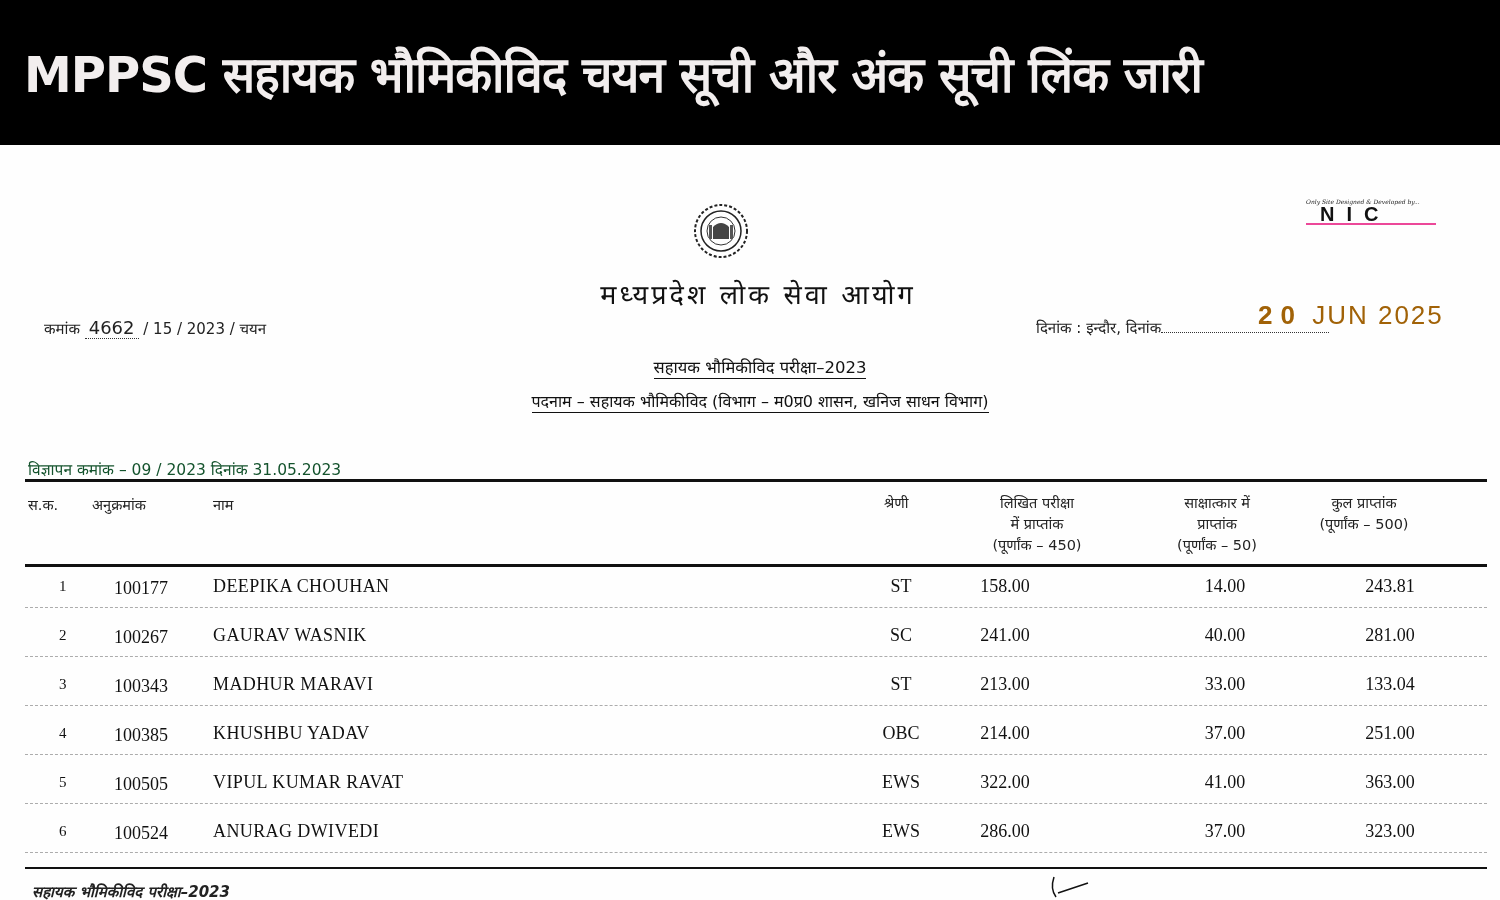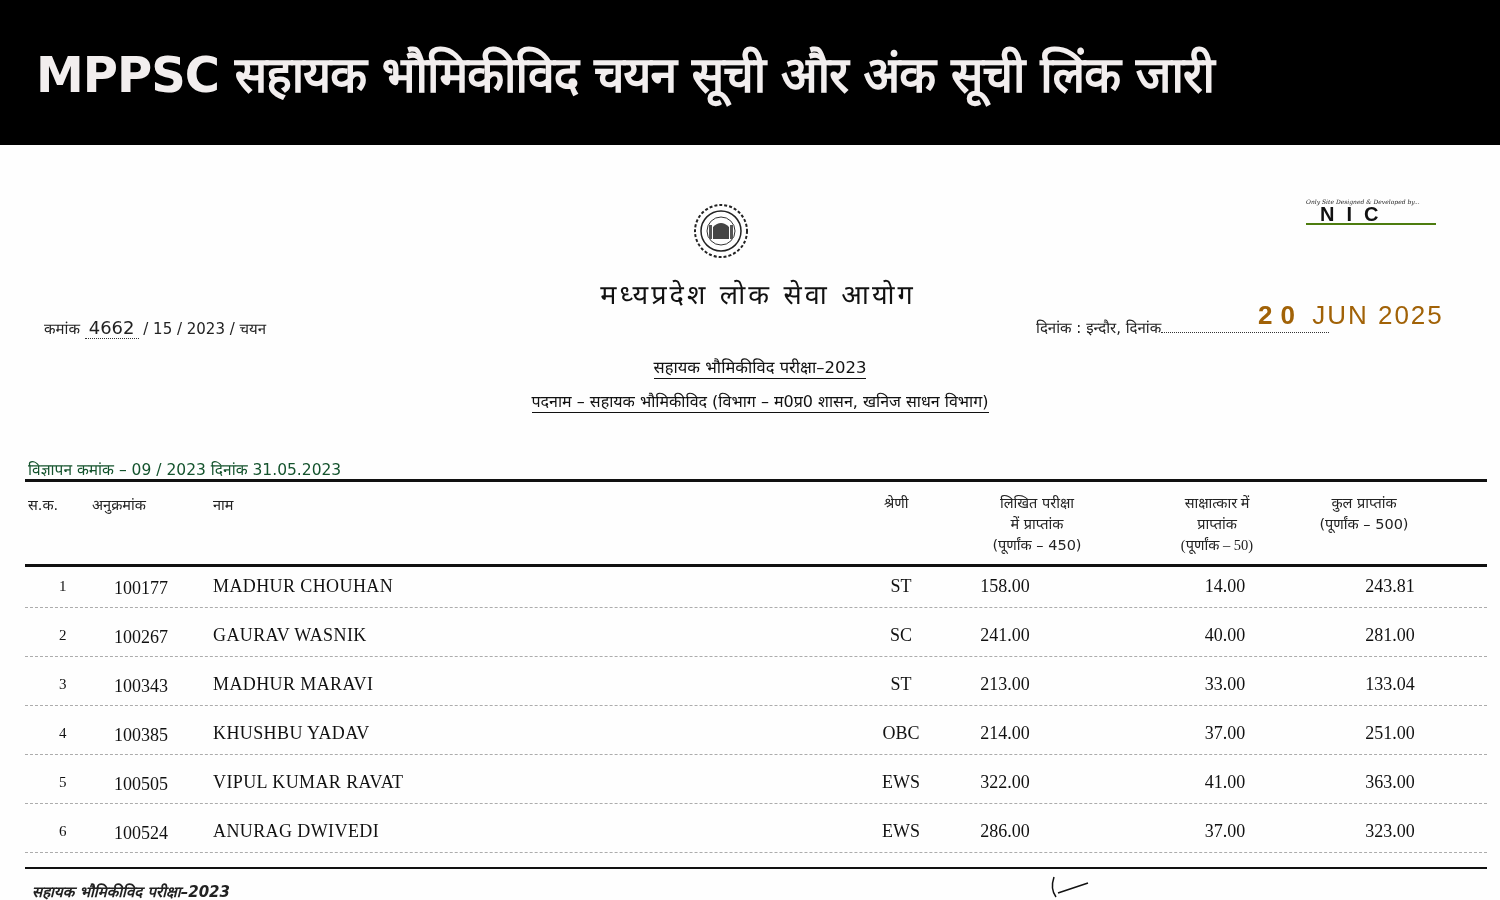--- a/index.html
+++ b/index.html
@@ -1,38 +1,38 @@
 <!DOCTYPE html>
 <html><head>
 <meta charset="utf-8">
 <style>
   * { box-sizing: border-box; margin: 0; padding: 0; }
   html, body { width: 1500px; height: 900px; overflow: hidden; background: #ffffff; }
   body { position: relative; font-family: "DejaVu Sans", sans-serif; color: #111; }
 
   .banner {
     position: absolute; left: 0; top: 0; width: 1500px; height: 145px;
-    background: #000000; display: flex; align-items: center; padding-left: 36px;
+    background: #000000; display: flex; align-items: center; padding-left: 24px;
   }
   .banner-title {
     color: #f2eeee; font-family: "DejaVu Sans", sans-serif; font-weight: bold;
     font-size: 50px; letter-spacing: -1px; white-space: nowrap;
     transform: scaleX(0.96); transform-origin: left center;
   }
 
   .doc { position: absolute; left: 0; top: 145px; width: 1500px; height: 755px; background: #fefefe; }
 
   .emblem {
     position: absolute; left: 691px; top: 58px; width: 60px; height: 56px;
   }
   .nic {
     position: absolute; left: 1306px; top: 53px; width: 136px; height: 30px;
   }
   .nic-tag { font-family: "DejaVu Serif", serif; font-style: italic; font-size: 6px; color: #222; white-space: nowrap; }
-  .nic-logo { font-family: "Liberation Sans", sans-serif; font-weight: bold; font-size: 20px; letter-spacing: 12px; color: #111; line-height: 18px; border-bottom: 2px solid #4d7c0f; width: 130px; padding-left: 14px; }
+  .nic-logo { font-family: "Liberation Sans", sans-serif; font-weight: bold; font-size: 20px; letter-spacing: 12px; color: #111; line-height: 18px; border-bottom: 2px solid #ec4899; width: 130px; padding-left: 14px; }
 
   .org-name {
     position: absolute; left: 0; width: 1500px; top: 130px; text-align: center;
     font-size: 27px; letter-spacing: 3px; color: #111; padding-left: 16px;
   }
 
   .ref-no { position: absolute; left: 44px; top: 172px; font-size: 15px; color: #222; white-space: nowrap; }
   .ref-no .hand { font-family: "DejaVu Sans", sans-serif; font-size: 18px; border-bottom: 1px dotted #333; padding: 0 4px; }
 
   .date-line { position: absolute; left: 1036px; top: 172px; font-size: 15px; color: #222; white-space: nowrap; }
@@ -120,37 +120,37 @@
   <div>
     <div class="th" style="left:28px; top:350px;">स.क.</div>
     <div class="th" style="left:92px; top:350px;">अनुक्रमांक</div>
     <div class="th" style="left:213px; top:350px;">नाम</div>
     <div class="th" style="left:884px; top:348px;">श्रेणी</div>
     <div class="th" style="left:968px; top:348px; width:138px;">
       <div>लिखित परीक्षा</div>
       <div>में प्राप्तांक</div>
       <div>(पूर्णांक – 450)</div>
     </div>
-    <div class="th" style="left:1152px; top:348px; width:130px;font-family:Liberation Serif, serif;">
+    <div class="th" style="left:1152px; top:348px; width:130px;">
       <div>साक्षात्कार में</div>
       <div>प्राप्तांक</div>
       <div>(पूर्णांक – 50)</div>
     </div>
     <div class="th" style="left:1296px; top:348px; width:136px;">
       <div>कुल प्राप्तांक</div>
       <div>(पूर्णांक – 500)</div>
     </div>
   </div>
 
   <div class="rule-thick r2"></div>
 
   <div class="row" style="top:422px;">
     <span class="cell sn">1</span>
     <span class="cell roll">100177</span>
-    <span class="cell name">MADHUR  CHOUHAN</span>
+    <span class="cell name">DEEPIKA  CHOUHAN</span>
     <span class="cell cat">ST</span>
     <span class="cell written">158.00</span>
     <span class="cell interview">14.00</span>
     <span class="cell total">243.81</span>
     <div class="dash"></div>
   </div>
   <div class="row" style="top:471px;">
     <span class="cell sn">2</span>
     <span class="cell roll">100267</span>
     <span class="cell name">GAURAV  WASNIK</span>

